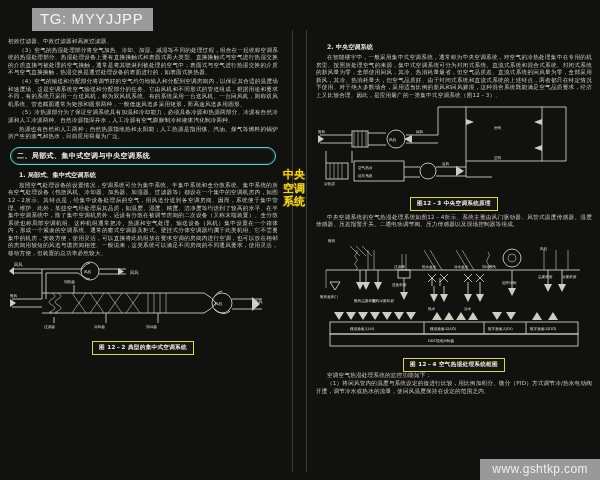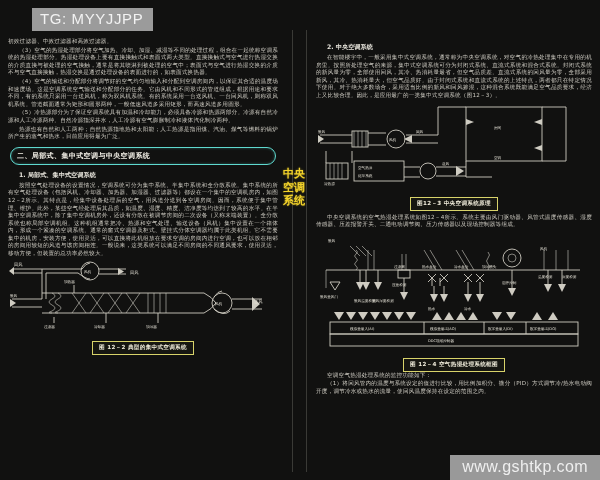--- a/index.html
+++ b/index.html
@@ -51,38 +51,37 @@
   
   .spine{
     position:absolute;left:283px;top:168px;
     width:22px;
     display:flex;flex-direction:column;align-items:flex-start;
     color:#f2d22a;
     font-size:11px;font-weight:bold;
     line-height:13.5px;
     letter-spacing:0;
     text-shadow:0 0 2px rgba(242,210,42,.5);
-    font-family:Liberation Mono, monospace;
   }
 
   
   .wm-top{
     position:absolute;left:14px;top:8px;
     background:rgba(190,190,190,.80);
     color:#f2f2f2;
     font-size:15px;letter-spacing:.6px;
     padding:2px 10px 4px 8px;
     font-family:"Liberation Sans",sans-serif;
     margin-left:18px;
   }
   .wm-bottom{
     position:absolute;right:0;bottom:0;
     background:rgba(178,178,178,.85);
     color:#efefef;
-    font-size:16px;letter-spacing:.4px;
+    font-size:12px;letter-spacing:.4px;
     padding:3px 12px 4px 12px;
     font-family:"Liberation Sans",sans-serif;
   }
 
   
   .figcap{
     border:1.2px solid #d8d36a;
     color:#f3efdd;
     font-size:5.6px;
     font-weight:bold;

